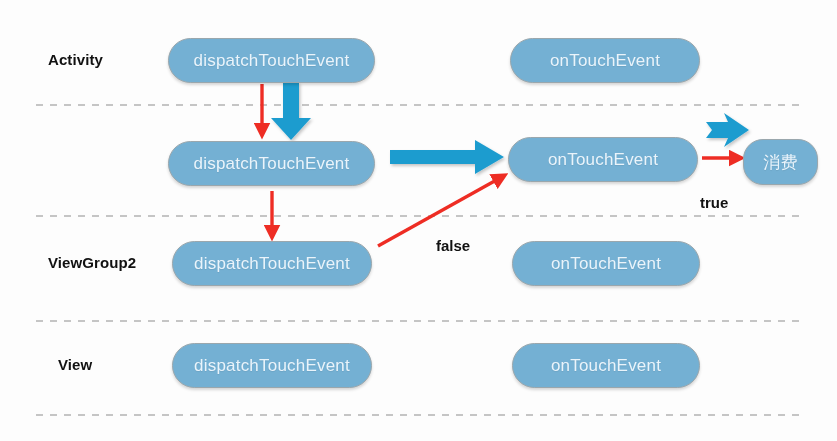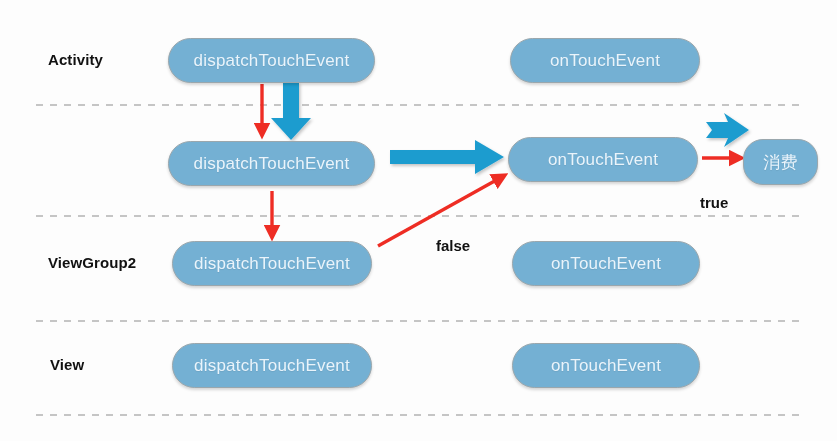--- a/index.html
+++ b/index.html
@@ -93,21 +93,21 @@
     <g fill="#1f9ccf" filter="url(#softshadow)">
       <path d="M283,82 L299,82 L299,118 L311,118 L291,140 L271,118 L283,118 Z"></path>
       <path d="M390,150 L475,150 L475,140 L504,157 L475,174 L475,164 L390,164 Z"></path>
       <path d="M706,122 L728,122 L724,113 L749,130 L724,147 L728,138 L706,138 Z
                M706,122 L706,138 L712,130 Z"></path>
     </g>
   </svg>
 
   <div class="row-label" style="left:48px; top:51px;">Activity</div>
   <div class="row-label" style="left:48px; top:254px;">ViewGroup2</div>
-  <div class="row-label" style="left:50px; top:356px;">View</div>
+  <div class="row-label" style="left:58px; top:356px;">View</div>
 
   <div class="pill" style="left:168px; top:38px; width:207px; height:45px;">dispatchTouchEvent</div>
   <div class="pill" style="left:510px; top:38px; width:190px; height:45px;">onTouchEvent</div>
 
   <div class="pill" style="left:168px; top:141px; width:207px; height:45px;">dispatchTouchEvent</div>
   <div class="pill" style="left:508px; top:137px; width:190px; height:45px;">onTouchEvent</div>
   <div class="pill small" style="left:743px; top:139px; width:75px; height:46px;">消费</div>
 
   <div class="pill" style="left:172px; top:241px; width:200px; height:45px;">dispatchTouchEvent</div>
   <div class="pill" style="left:512px; top:241px; width:188px; height:45px;">onTouchEvent</div>

